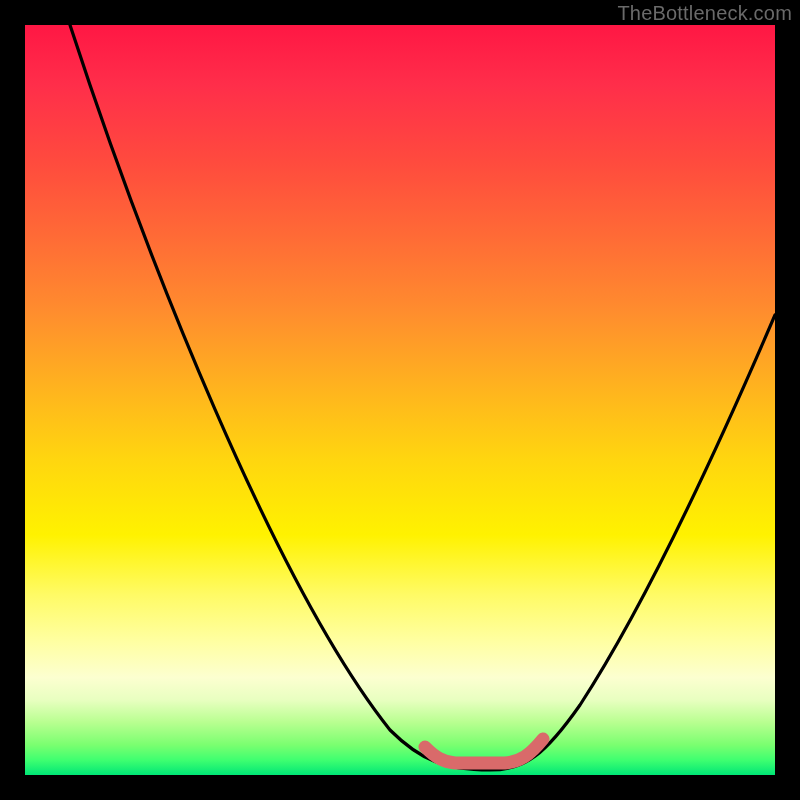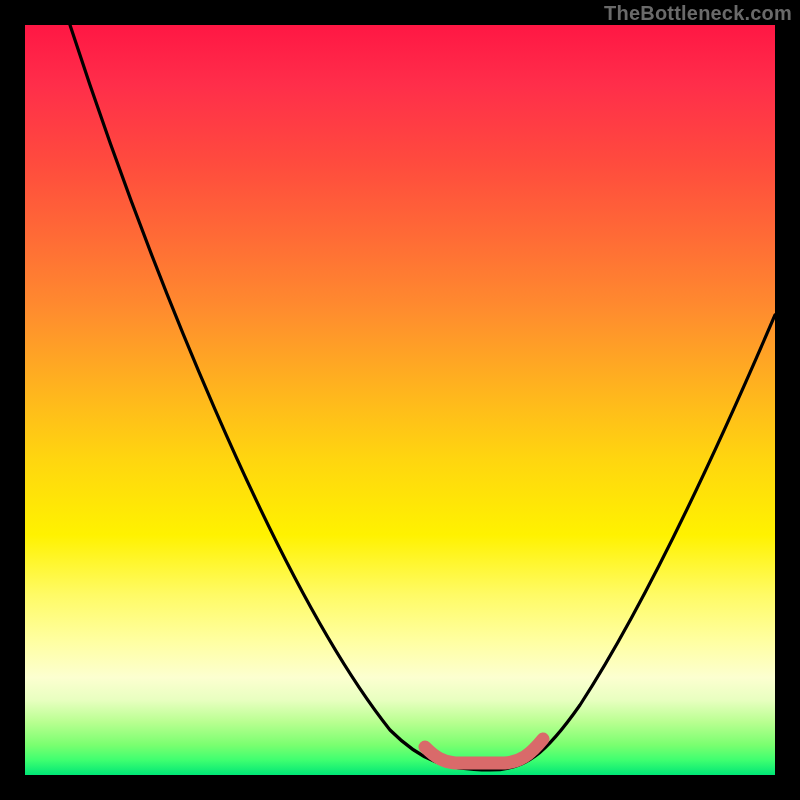--- a/index.html
+++ b/index.html
@@ -50,21 +50,21 @@
     top: 0;
     width: 750px;
     height: 750px;
   }
   .watermark {
     position: absolute;
     top: 2px;
     right: 8px;
     font-family: Arial, Helvetica, sans-serif;
     font-size: 20px;
-    font-weight: bold;
+    font-weight: normal;
     color: #6a6a6a;
     letter-spacing: 0.2px;
     user-select: none;
   }
 </style>
 </head>
 <body>
 
 <div class="frame">
   <div class="gradient"></div>

